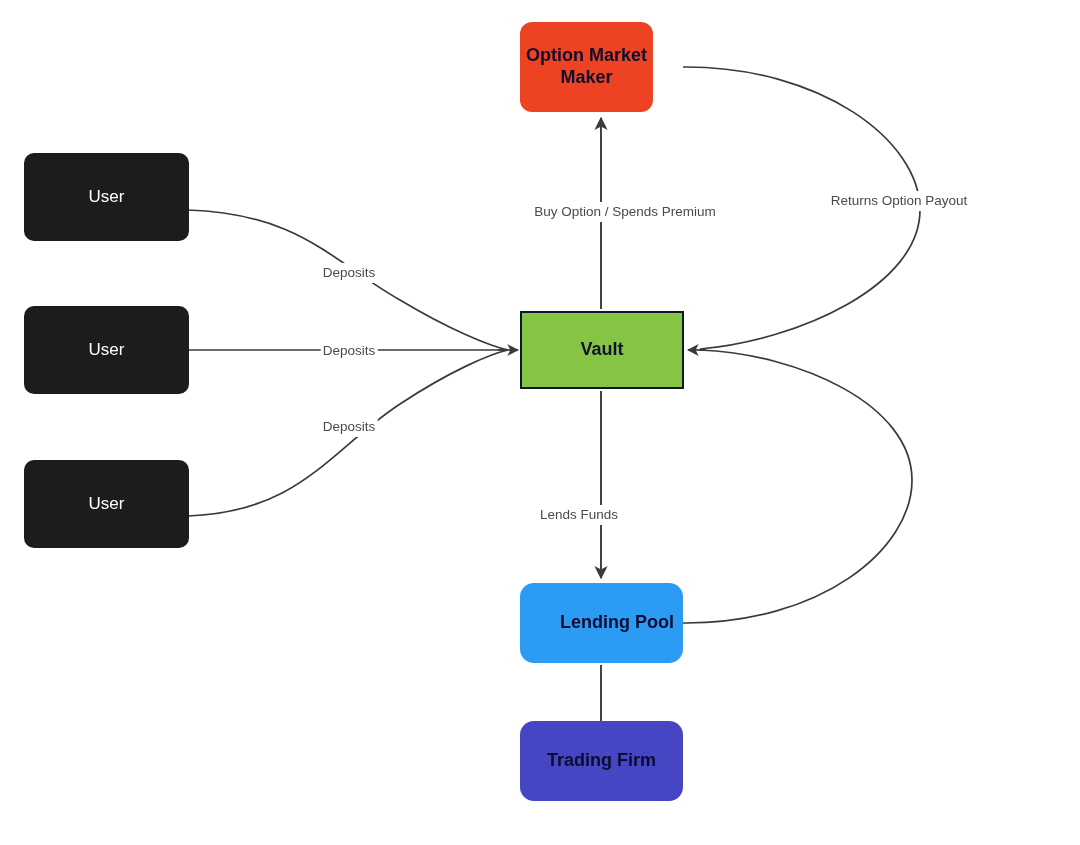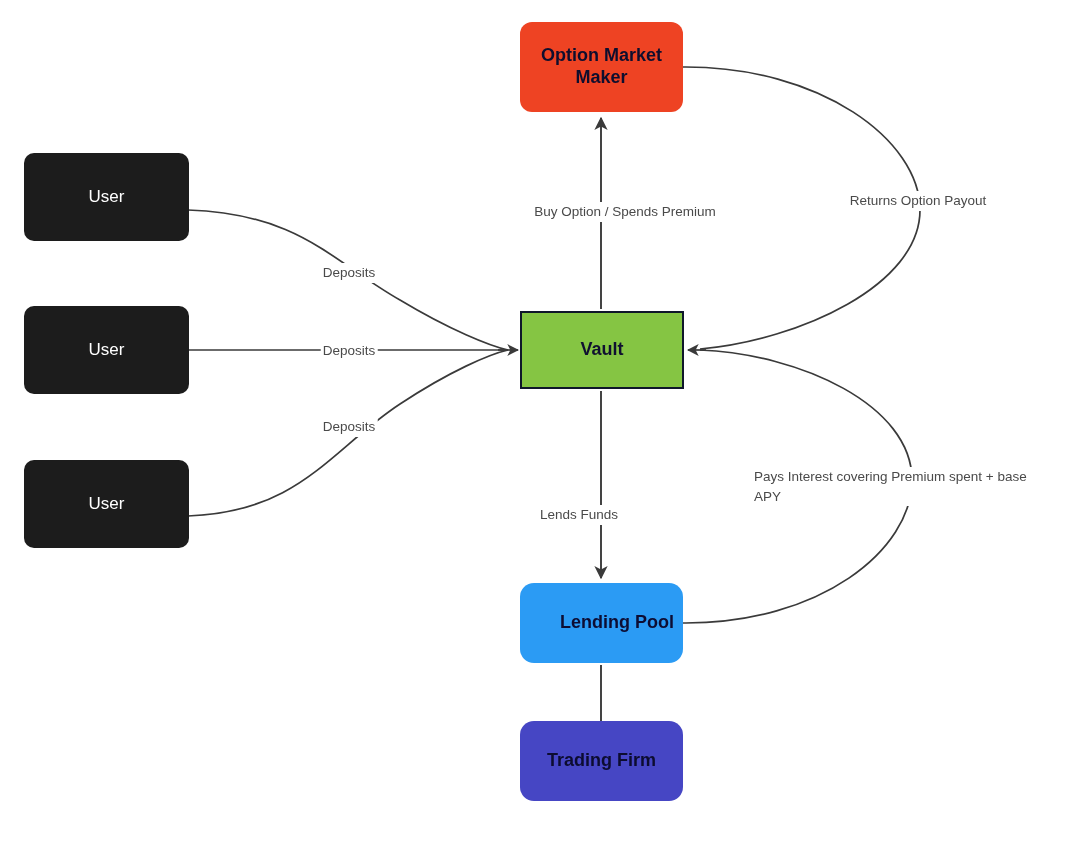--- a/index.html
+++ b/index.html
@@ -42,21 +42,21 @@
     width: 165px;
     height: 88px;
     border-radius: 10px;
     background: #1c1c1c;
     color: #ffffff;
     font-size: 17px;
   }
   .node-omm {
     left: 520px;
     top: 22px;
-    width: 163px;
+    width: 133px;
     height: 90px;
     border-radius: 12px;
     background: #ee4323;
     color: #0e0e2e;
     font-size: 18px;
     font-weight: bold;
   }
   .node-vault {
     left: 520px;
     top: 311px;
@@ -166,21 +166,19 @@
   </div>
 
   <div class="edge-label el-center" style="left:349px; top:263px;">Deposits</div>
 
   <div class="edge-label el-center" style="left:349px; top:341px;">Deposits</div>
 
   <div class="edge-label el-center" style="left:349px; top:417px;">Deposits</div>
 
   <div class="edge-label el-center" style="left:625px; top:202px;">Buy Option / Spends Premium</div>
 
-  <div class="edge-label el-center" style="left:918px; top:191px;">Returns Option Payout</div>
+  <div class="edge-label el-center" style="left:899px; top:191px;">Returns Option Payout</div>
 
   <div class="edge-label el-center" style="left:579px; top:473px;margin-top:32px;">Lends Funds</div>
 
-  <div class="edge-label" style="left:752px; top:467px; width:318px;">Pays Interest covering Premium spent + base
-APY</div>
 
 
 </div>
 
 </body></html>

